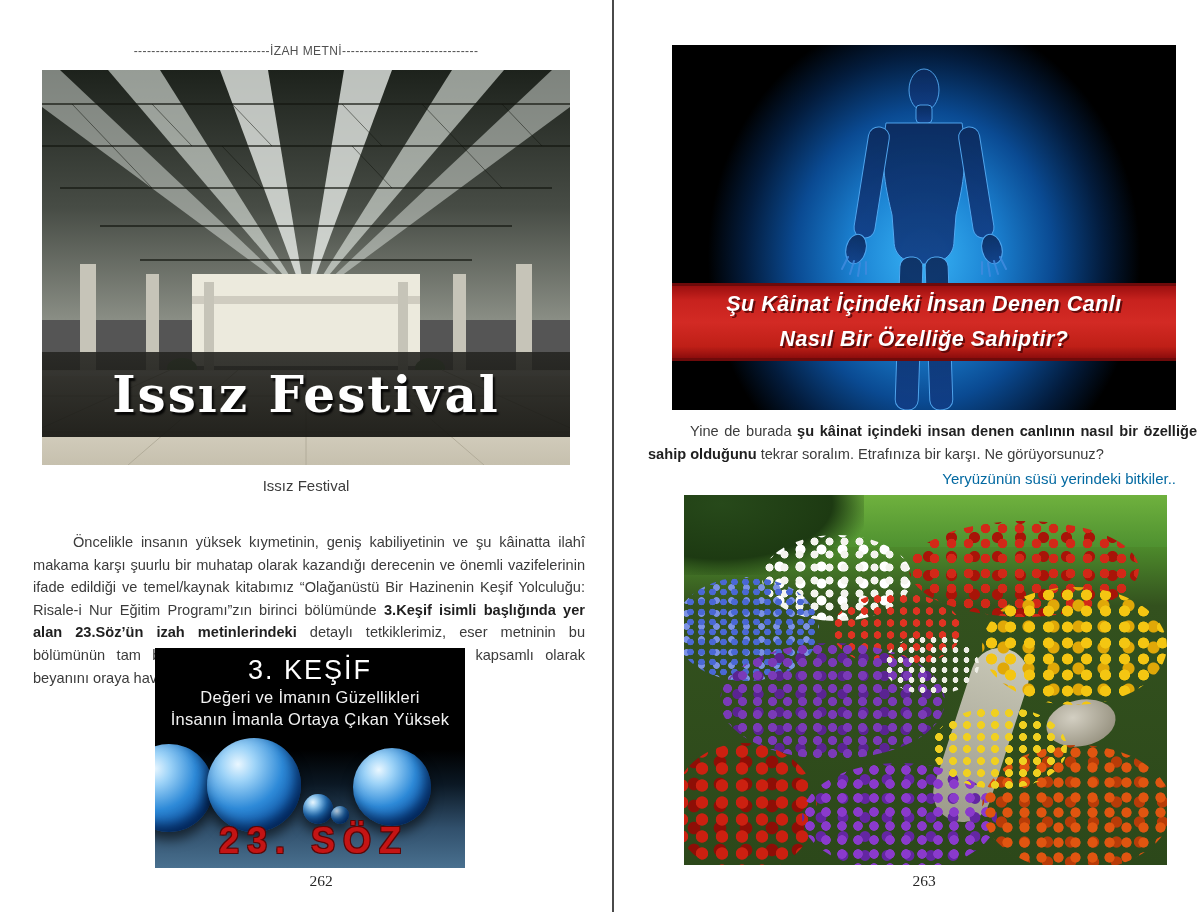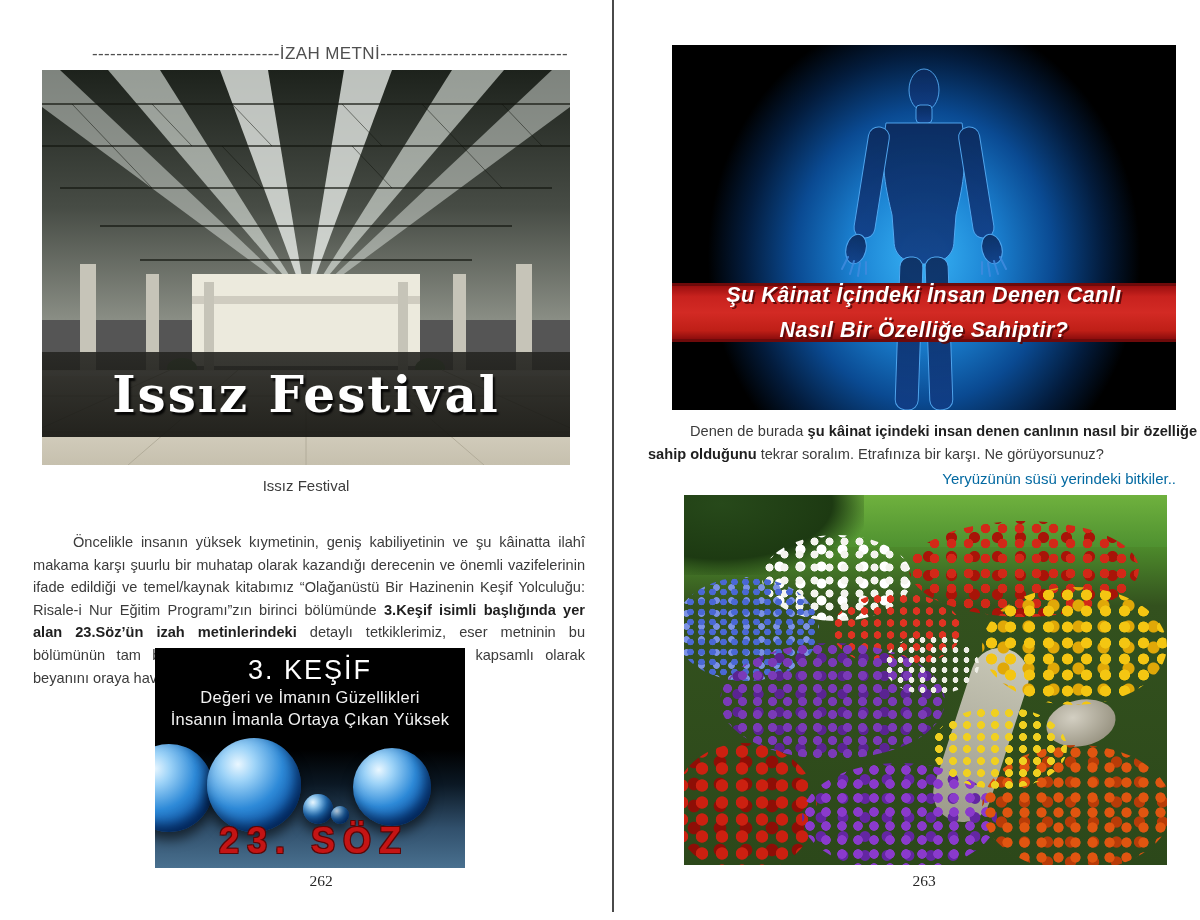--- a/index.html
+++ b/index.html
@@ -6,21 +6,21 @@
   html,body { width:1200px; height:920px; background:#ffffff; overflow:hidden;
               font-family:"Liberation Sans", sans-serif; }
   .spread { position:relative; width:1200px; height:920px; background:#fff; }
   .divider { position:absolute; left:612px; top:0; width:2px; height:912px; background:#4a4a4a; }
 
   
   .page-left  { position:absolute; left:0; top:0; width:612px; height:920px; }
   .page-right { position:absolute; left:612px; top:0; width:588px; height:920px; }
 
   .izah-header { position:absolute; left:0; top:44px; width:612px; text-align:center;
-                 font-size:17px; color:#4f4f4f; letter-spacing:.4px; white-space:nowrap;margin-left:24px; }
+                 font-size:12px; color:#4f4f4f; letter-spacing:.4px; white-space:nowrap; }
 
   
   .hero { position:absolute; left:42px; top:70px; width:528px; height:395px; overflow:hidden; background:#555; }
   .hero svg { position:absolute; left:0; top:0; }
   .hero-band { position:absolute; left:0; top:282px; width:528px; height:85px;
                background:linear-gradient(180deg, rgba(38,38,34,.90), rgba(20,20,16,.92));
                display:flex; align-items:center; justify-content:center; }
   .hero-band span { font-family:"DejaVu Serif", serif; font-weight:700; font-size:50px; color:#ffffff;
                     letter-spacing:2px; text-shadow:2px 3px 2px rgba(0,0,0,.85); }
 
@@ -52,21 +52,21 @@
   .pagenum { position:absolute; top:872px; font-family:"Liberation Serif", serif;
              font-size:15.5px; color:#262626; text-align:center; }
   .pagenum-left  { left:0; width:612px;margin-left:15px; }
   .pagenum-right { left:60px; width:504px; }
 
   
   .bodyimg { position:absolute; left:60px; top:45px; width:504px; height:365px; overflow:hidden;
              background:radial-gradient(ellipse 235px 265px at 50% 58%,
                         #38b4f6 0%, #1b82d2 30%, #0a4a92 55%, #031c3d 76%, #000 92%); }
   .bodyimg svg { position:absolute; left:0; top:0; }
-  .banner { position:absolute; left:0; top:238px; width:504px; height:59px;
+  .banner { position:absolute; left:0; top:238px; width:504px; height:78px;
             background:linear-gradient(180deg, #9c0f0f 0%, #c8221e 20%, #d32a24 50%, #bf1f17 84%, #8c0d0d 100%);
             border-top:3px solid #6e0a0a; border-bottom:3px solid #6e0a0a;
             display:flex; flex-direction:column; align-items:center; justify-content:center; }
   .banner div { font-size:21.5px; font-weight:bold; font-style:italic; color:#ffffff;
                 line-height:35px; letter-spacing:.5px; white-space:nowrap;
                 text-shadow:2px 2px 0 rgba(92,10,10,.95); }
 
   .para-right { position:absolute; left:36px; top:420px; width:549px;
                 font-size:14.6px; line-height:22.6px; color:#3b3b3b; text-align:justify; text-indent:42px; }
 
@@ -246,21 +246,21 @@
           <line x1="316" y1="218" x2="318" y2="231"></line>
             <line x1="310" y1="217" x2="310" y2="229"></line>
         </g>
       </svg>
       <div class="banner">
         <div>Şu Kâinat İçindeki İnsan Denen Canlı</div>
         <div>Nasıl Bir Özelliğe Sahiptir?</div>
       </div>
     </div>
 
-    <p class="para-right"><span>Denen de burada </span><b>şu kâinat içindeki insan denen canlının nasıl bir özelliğe sahip olduğunu</b><span> tekrar soralım. Etrafınıza bir karşı. Ne görüyorsunuz?</span></p>
+    <p class="para-right"><span>Yine de burada </span><b>şu kâinat içindeki insan denen canlının nasıl bir özelliğe sahip olduğunu</b><span> tekrar soralım. Etrafınıza bir karşı. Ne görüyorsunuz?</span></p>
 
     <div class="garden-caption">Yeryüzünün süsü yerindeki bitkiler..</div>
 
     <div class="garden">
       <div class="lawn"></div>
       <div class="bush"></div>
       <div class="path"></div>
       <div class="stone"></div>
       <div class="fc fc-white"></div>
       <div class="fc fc-red"></div>

